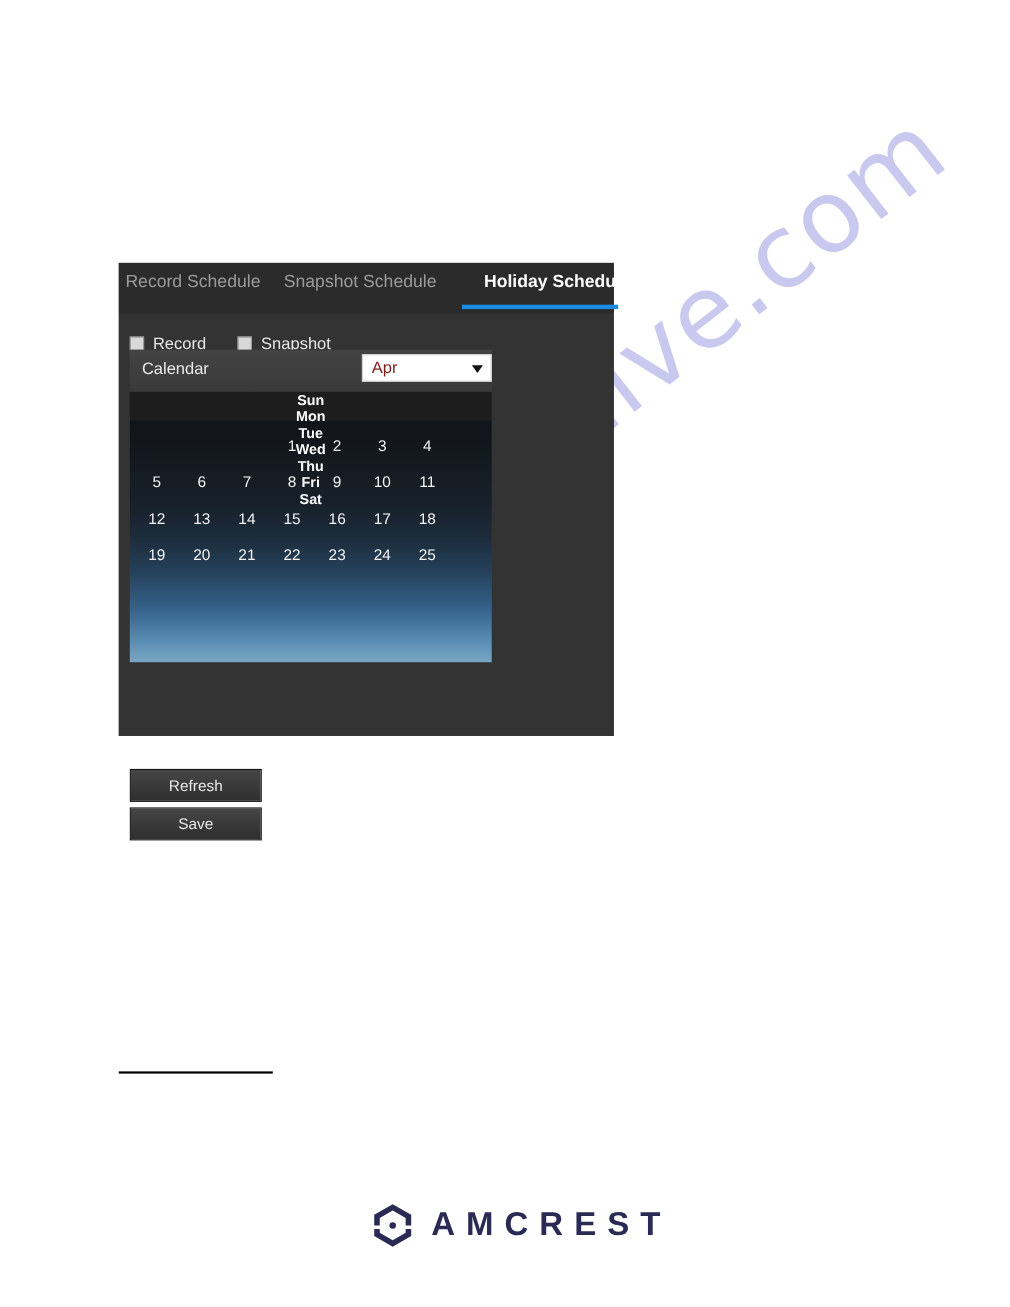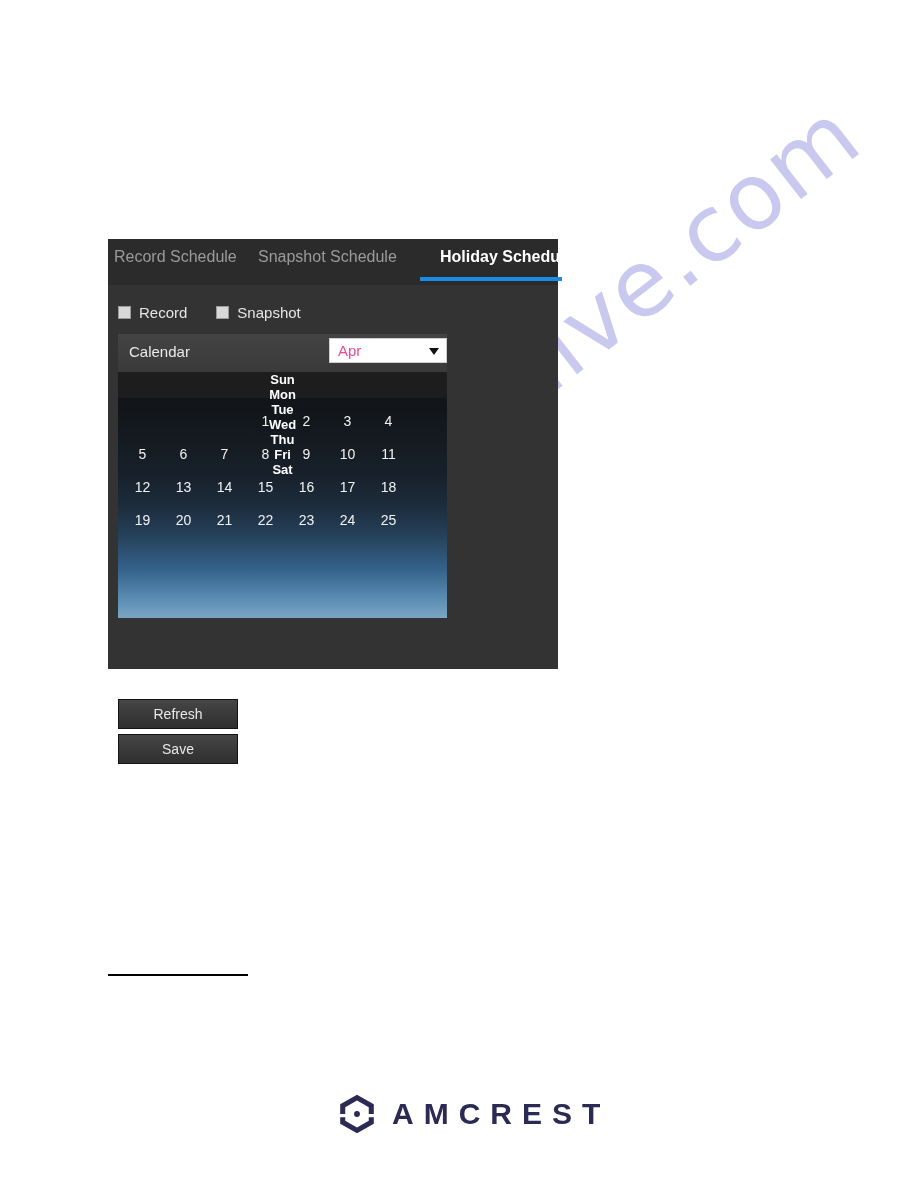--- a/index.html
+++ b/index.html
@@ -107,21 +107,21 @@
   .cb-label {
     font-size: 15px;
     color: #e6e6e6;
   }
   #cb-gap { width: 11px; }
 
   
   #calendar {
     position: absolute;
     left: 10px;
-    top: 49px;
+    top: 33px;
     width: 329px;
     background: #3c3c3c;
   }
   #calendar-header {
     height: 38px;
     position: relative;
     background: linear-gradient(to bottom, #434343 0%, #3a3a3a 100%);
   }
   #calendar-label {
     position: absolute;
@@ -138,21 +138,21 @@
     height: 25px;
     background: #ffffff;
     border: 1px solid #cfcfcf;
     box-sizing: border-box;
   }
   #month-value {
     position: absolute;
     left: 8px;
     top: 3px;
     font-size: 15px;
-    color: #ec4899;
+    color: #7f1d1d;
   }
   #month-arrow {
     position: absolute;
     right: 7px;
     top: 9px;
     width: 0; height: 0;
     border-left: 5px solid transparent;
     border-right: 5px solid transparent;
     border-top: 7px solid #111111;
   }

